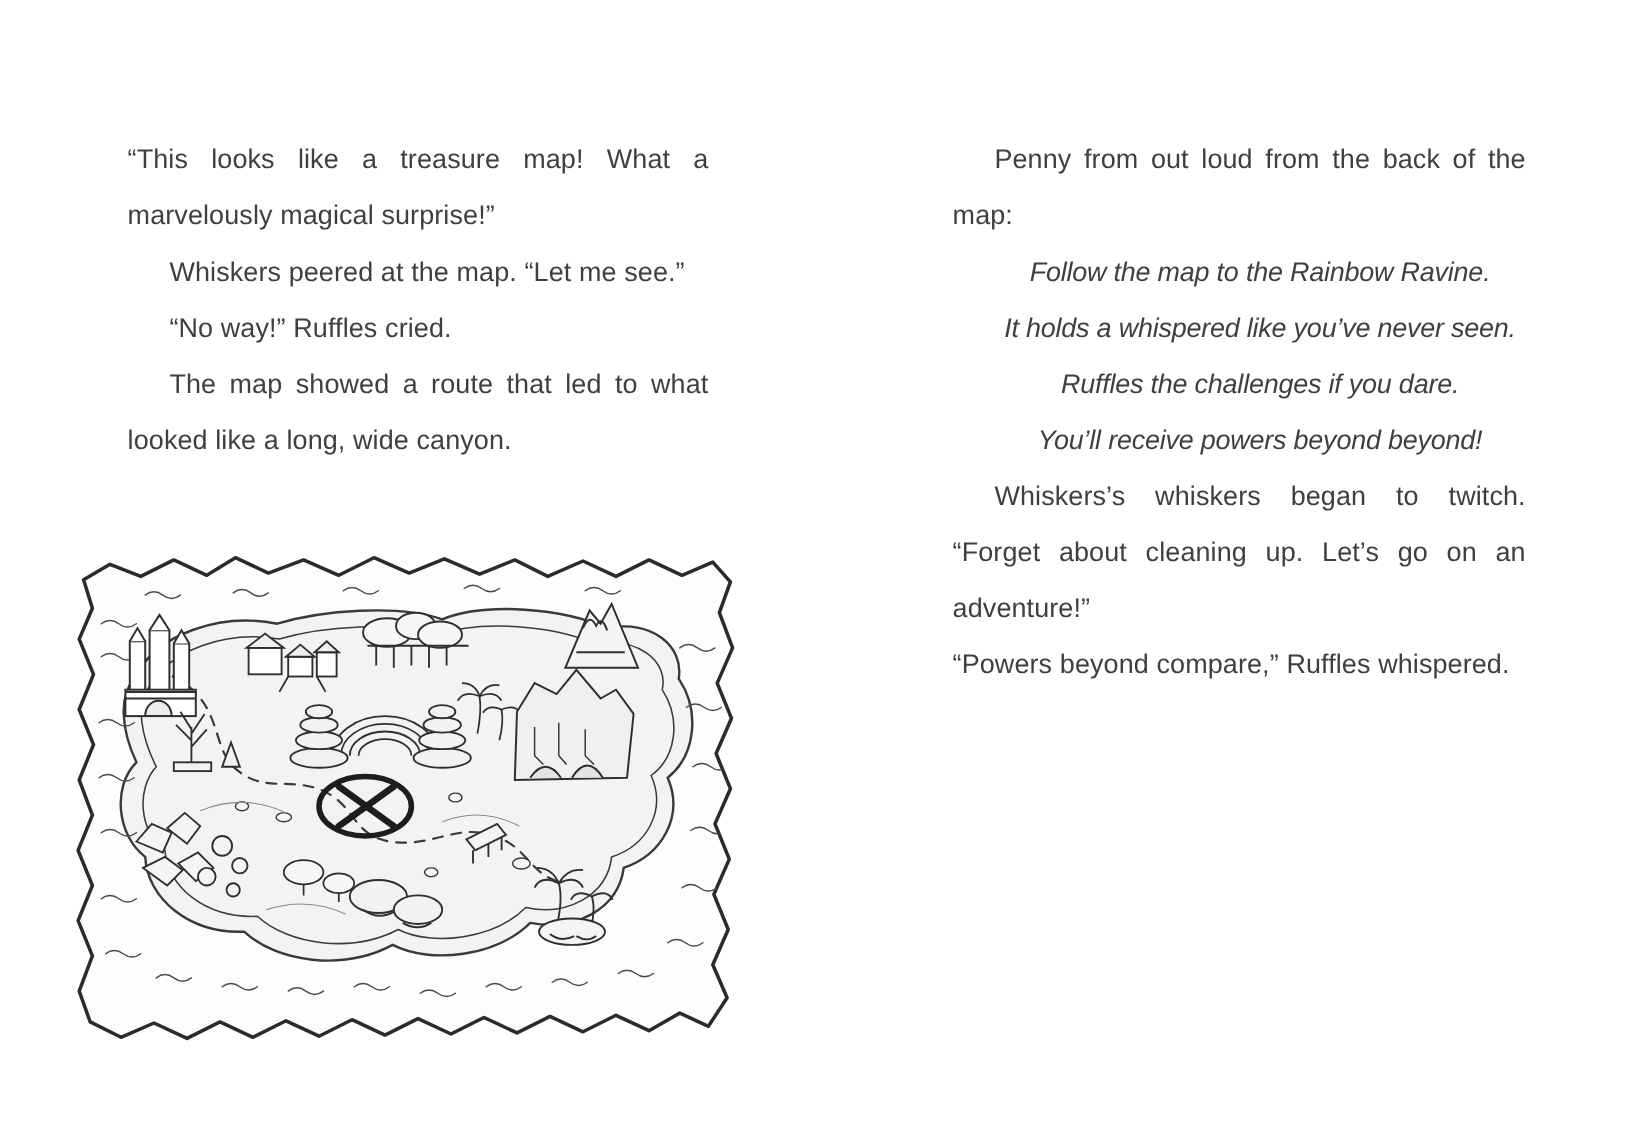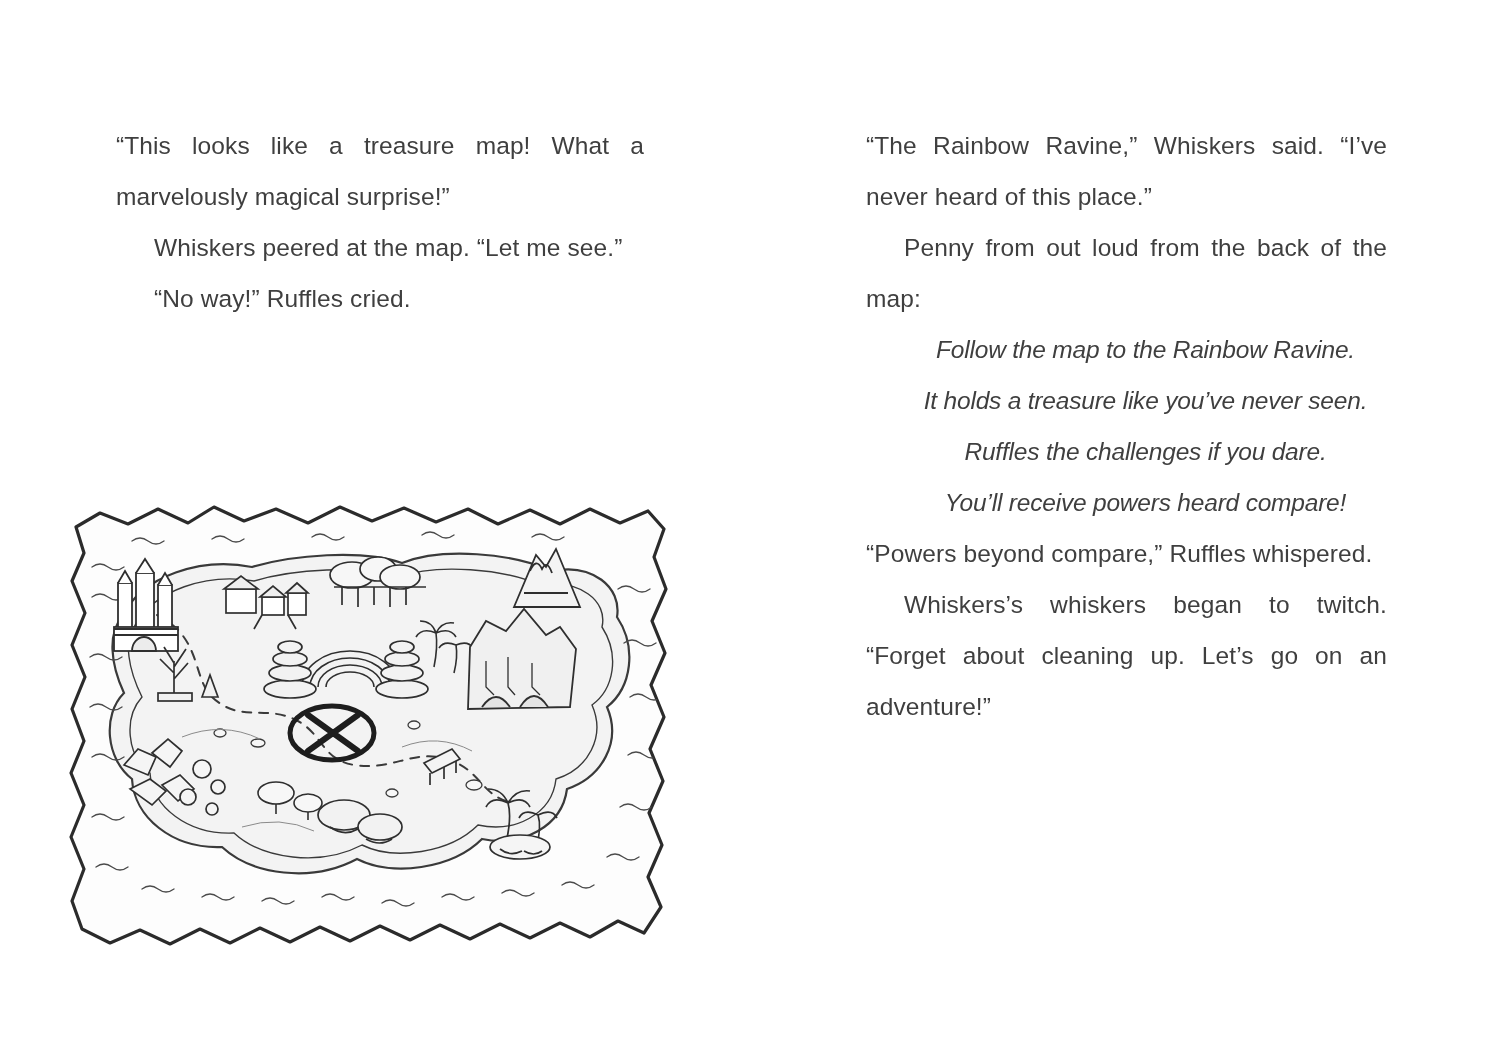--- a/index.html
+++ b/index.html
@@ -72,20 +72,21 @@
 </head>
 <body>
 
 <div class="spread">
 
   <div class="page page-left">
     <div class="text-col">
       <p class="para noindent">“This looks like a treasure map! What a marvelously magical surprise!”</p>
       <p class="para indent">Whiskers peered at the map. “Let me see.”</p>
       <p class="para indent">“No way!” Ruffles cried.</p>
+      <p class="para indent">The map showed a route that led to what looked like a long, wide canyon.</p>
     </div>
 
     <div class="illustration">
       <svg width="615" height="468" viewBox="0 0 615 468" xmlns="http://www.w3.org/2000/svg">
         <defs>
           <clipPath id="mapclip">
             <path d="M14,30 L38,16 L66,27 L96,12 L126,26 L152,10 L182,24 L214,12 L246,26 L278,10 L310,24 L342,11 L374,25 L406,12 L436,27 L468,13 L498,27 L528,12 L558,26 L586,14 L602,32 L592,60 L604,92 L590,124 L603,156 L589,188 L602,220 L588,252 L601,284 L587,316 L600,348 L586,380 L599,410 L582,436 L556,424 L528,440 L498,426 L468,441 L438,427 L408,442 L378,428 L348,443 L318,429 L288,444 L258,430 L228,445 L198,431 L168,446 L138,432 L108,447 L78,433 L48,446 L20,432 L10,404 L22,372 L9,340 L22,308 L9,276 L22,244 L10,212 L23,180 L10,148 L23,116 L10,84 L22,56 Z"></path>
           </clipPath>
         </defs>
 
@@ -254,25 +255,24 @@
             <path d="M340,250 q36,-14 70,4"></path>
             <path d="M180,330 q38,-12 72,4"></path>
           </g>
         </g>
       </svg>
     </div>
   </div>
 
   <div class="page page-right">
     <div class="text-col">
-      <p class="para noindent">“The Rainbow Ravine,” Whiskers said. “I’ve never heard of this place.”</p>
       <p class="para indent">Penny from out loud from the back of the map:</p>
       <p class="verse">Follow the map to the Rainbow Ravine.</p>
-      <p class="verse">It holds a treasure like you’ve never seen.</p>
+      <p class="verse">It holds a whispered like you’ve never seen.</p>
       <p class="verse">Ruffles the challenges if you dare.</p>
-      <p class="verse">You’ll receive powers heard compare!</p>
+      <p class="verse">You’ll receive powers beyond beyond!</p>
+      <p class="para indent">Whiskers’s whiskers began to twitch. “Forget about cleaning up. Let’s go on an adventure!”</p>
       <p class="para noindent">“Powers beyond compare,” Ruffles whispered.</p>
-      <p class="para indent">Whiskers’s whiskers began to twitch. “Forget about cleaning up. Let’s go on an adventure!”</p>
     </div>
 
   </div>
 
 </div>
 
 </body></html>

